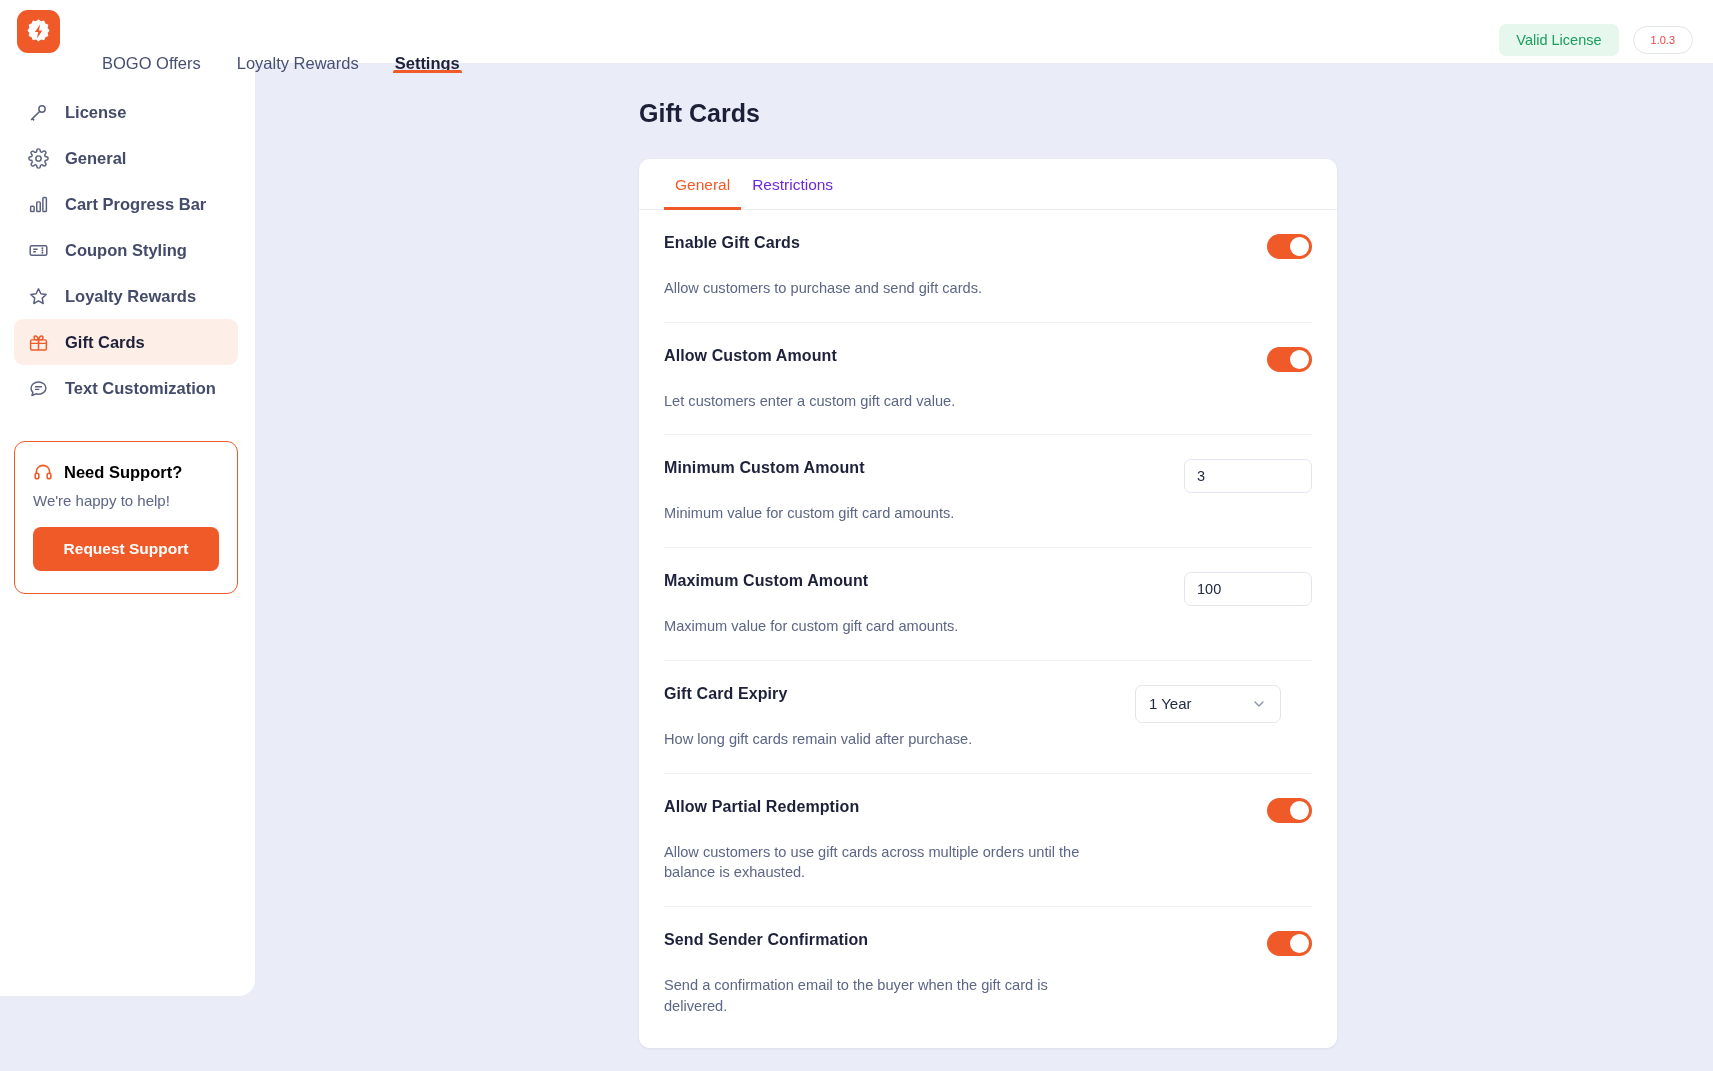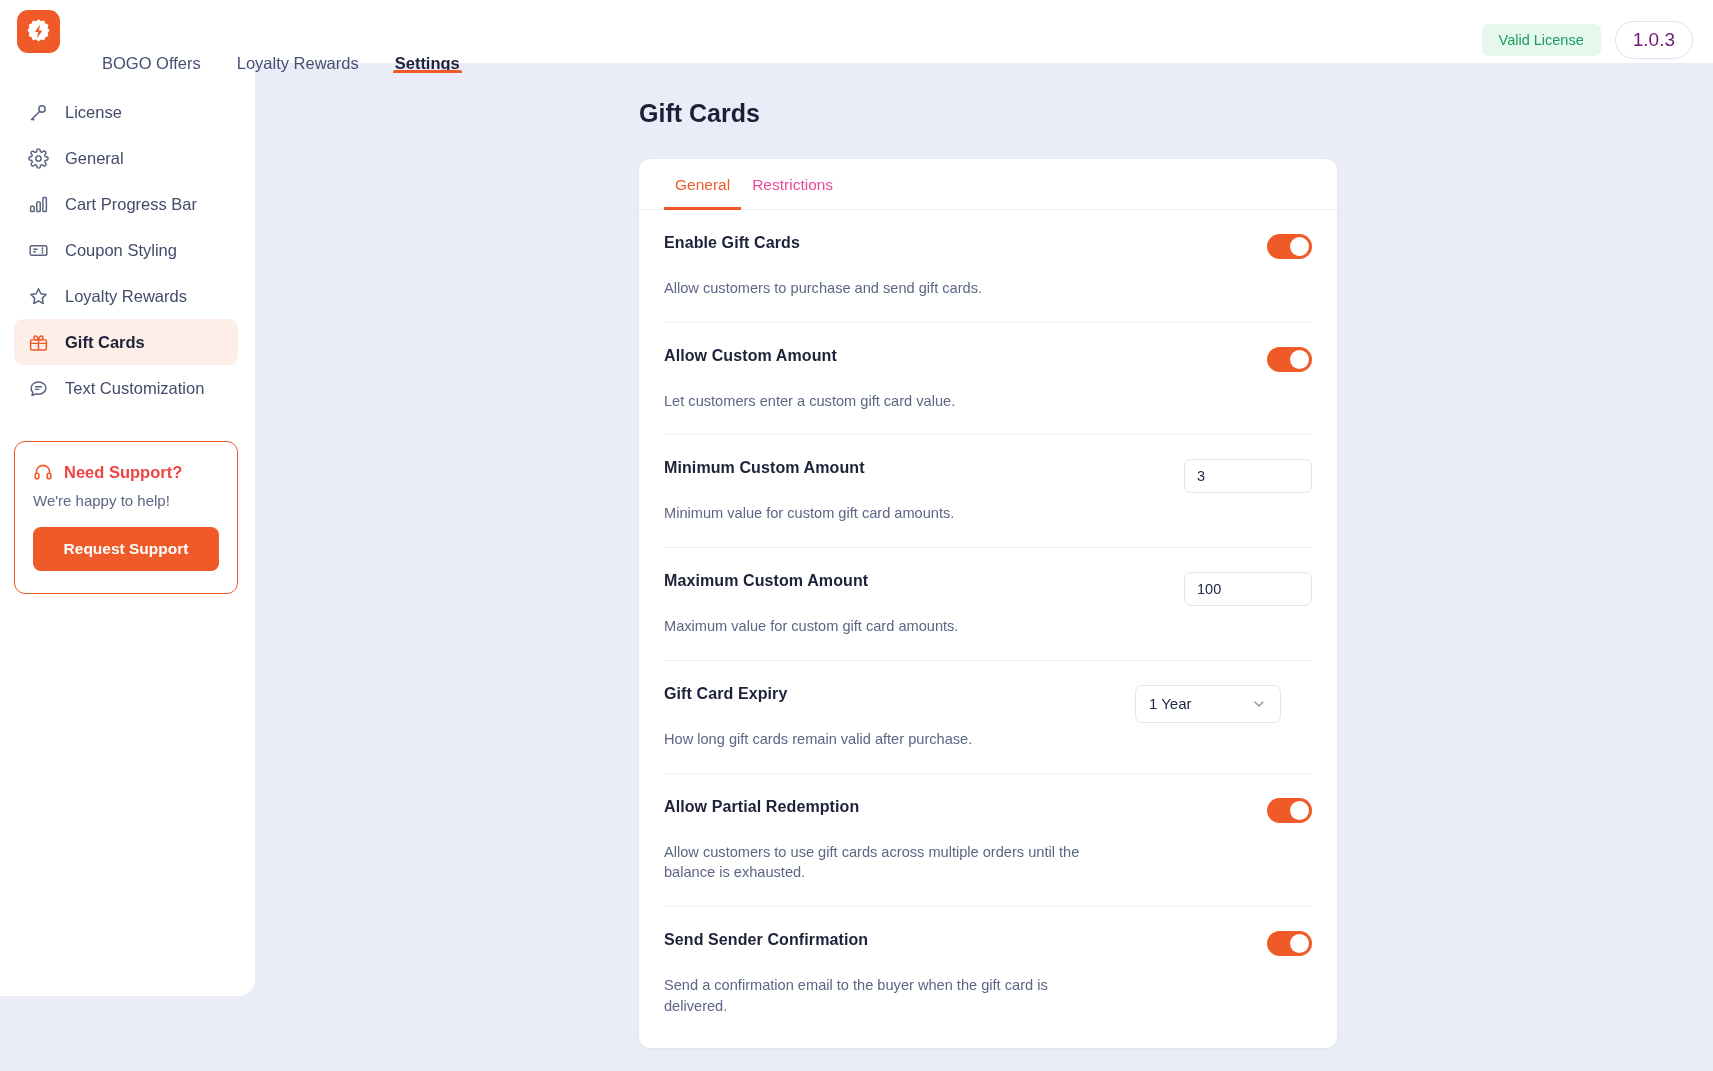--- a/index.html
+++ b/index.html
@@ -61,22 +61,22 @@
     background: #e6f7ee;
     color: #1b9e5e;
     font-size: 14.5px;
     padding: 8px 17px;
     border-radius: 7px;
     white-space: nowrap;
   }
   .version-pill {
     background: #ffffff;
     border: 1px solid #dfe3ee;
-    color: #701a75;
-    font-size: 19px;
+    color: #ef4444;
+    font-size: 11px;
     padding: 7px 17px;
     border-radius: 999px;
     white-space: nowrap;
   }
   
   .body-wrap { display: flex; height: 1008px; }
   .sidebar {
     width: 255px;
     background: #ffffff;
     border-bottom-right-radius: 16px;
@@ -88,39 +88,40 @@
     display: flex; align-items: center;
     gap: 16px;
     height: 46px;
     margin: 0 17px 0 14px;
     padding: 0 14px;
     border-radius: 9px;
     font-size: 16.5px;
     color: #434b69;
     cursor: pointer;
     margin-bottom: 0px;
+    font-weight: bold;
   }
   .side-item.active {
     background: #fdeee7;
     color: #1d2139;
     font-weight: bold;
   }
   .side-item.active svg { stroke: #ef5a28; }
   .side-item svg { stroke: #5a6280; fill: none; stroke-width: 1.7; }
   .side-list > div { margin-bottom: 0; }
   .side-list { display: flex; flex-direction: column; gap: 0px; }
   .support-card {
     margin: 30px 17px 0 14px;
     border: 1.6px solid #ef5a28;
     border-radius: 11px;
     padding: 20px 18px 22px 18px;
   }
   .support-head {
     display: flex; align-items: center; gap: 11px;
-    font-size: 16.5px; font-weight: bold; color: #ef4444;
+    font-size: 16.5px; font-weight: bold; color: #000000;
   }
   .support-sub {
     font-size: 15px; color: #5d6684;
     margin-top: 10px;
   }
   .support-btn {
     margin-top: 18px;
     width: 100%;
     background: #ef5a28;
     color: #fff;
@@ -147,21 +148,21 @@
     overflow: hidden;
   }
   .tabs {
     display: flex;
     border-bottom: 1px solid #ecedf3;
     padding: 0 25px;
   }
   .tab {
     padding: 17px 11px 15px 11px;
     font-size: 15.5px;
-    color: #ec4899;
+    color: #6d28d9;
     cursor: pointer;
     position: relative;
   }
   .tab.active { color: #ef5a28; }
   .tab.active::after {
     content: "";
     position: absolute;
     left: 0; right: 0; bottom: -1px;
     height: 2.6px; background: #ef5a28;
   }

